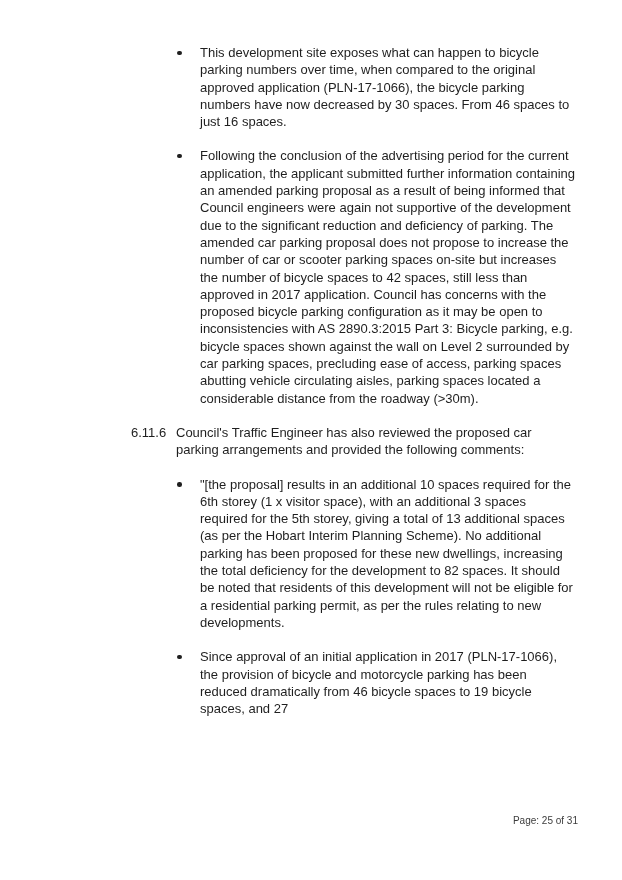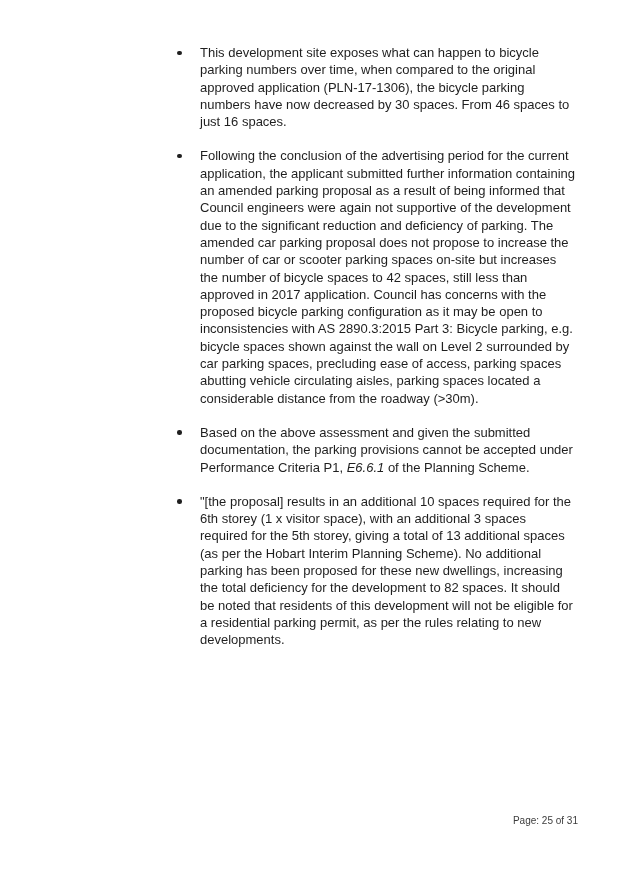--- a/index.html
+++ b/index.html
@@ -54,39 +54,43 @@
   }
 </style>
 </head>
 <body>
 
 <div class="page">
   <main class="content">
 
     <div class="bullet-item">
       <span class="dot"></span>
-      <p>This development site exposes what can happen to bicycle parking numbers over time, when compared to the original approved application (PLN-17-1306), the bicycle parking numbers have now decreased by 30 spaces. From 46 spaces to just 16 spaces.</p>
+      <p>This development site exposes what can happen to bicycle parking numbers over time, when compared to the original approved application (PLN-17-1066), the bicycle parking numbers have now decreased by 30 spaces. From 46 spaces to just 16 spaces.</p>
     </div>
 
     <div class="bullet-item">
       <span class="dot"></span>
       <p>Following the conclusion of the advertising period for the current application, the applicant submitted further information containing an amended parking proposal as a result of being informed that Council engineers were again not supportive of the development due to the significant reduction and deficiency of parking. The amended car parking proposal does not propose to increase the number of car or scooter parking spaces on-site but increases the number of bicycle spaces to 42 spaces, still less than approved in 2017 application. Council has concerns with the proposed bicycle parking configuration as it may be open to inconsistencies with AS 2890.3:2015 Part 3: Bicycle parking, e.g. bicycle spaces shown against the wall on Level 2 surrounded by car parking spaces, precluding ease of access, parking spaces abutting vehicle circulating aisles, parking spaces located a considerable distance from the roadway (&gt;30m).</p>
     </div>
 
-    <div class="bullet-item">
-      <span class="dot"></span>
-      <p><span>Based on the above assessment and given the submitted documentation, the parking provisions cannot be accepted under Performance Criteria P1, </span><em>E6.6.1</em><span> of the Planning Scheme.</span></p>
-    </div>
 
 
+    <div class="section-row">
+      <div class="section-number">6.11.6</div>
+      <p class="section-text">Council's Traffic Engineer has also reviewed the proposed car parking arrangements and provided the following comments:</p>
+    </div>
 
     <div class="sub-bullets">
       <div class="bullet-item">
         <span class="dot"></span>
         <p>"[the proposal] results in an additional 10 spaces required for the 6th storey (1 x visitor space), with an additional 3 spaces required for the 5th storey, giving a total of 13 additional spaces (as per the Hobart Interim Planning Scheme). No additional parking has been proposed for these new dwellings, increasing the total deficiency for the development to 82 spaces. It should be noted that residents of this development will not be eligible for a residential parking permit, as per the rules relating to new developments.</p>
       </div>
 
+      <div class="bullet-item">
+        <span class="dot"></span>
+        <p>Since approval of an initial application in 2017 (PLN-17-1066), the provision of bicycle and motorcycle parking has been reduced dramatically from 46 bicycle spaces to 19 bicycle spaces, and 27</p>
+      </div>
     </div>
 
   </main>
 
   <div class="footer">Page: 25 of 31</div>
 </div>
 
 </body></html>

